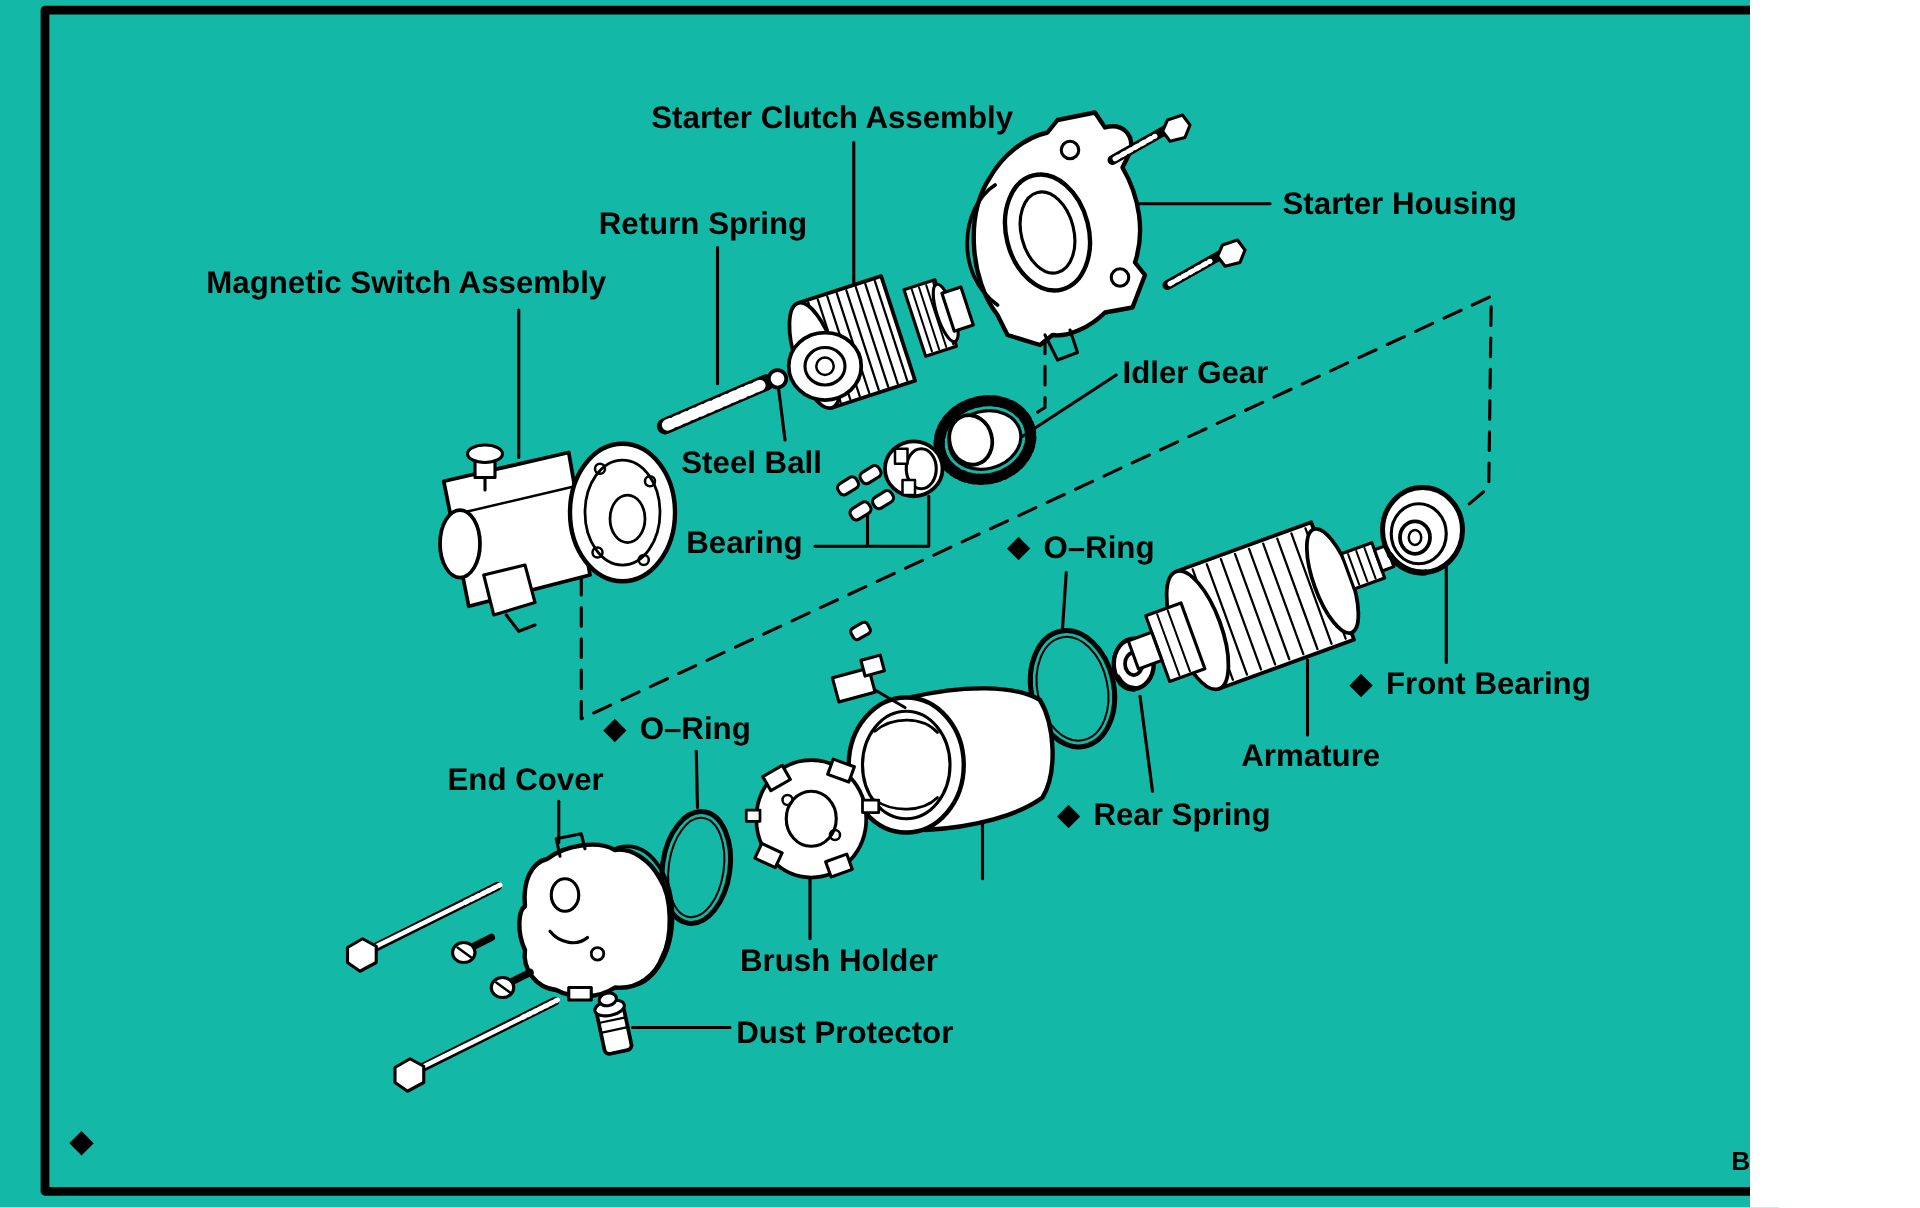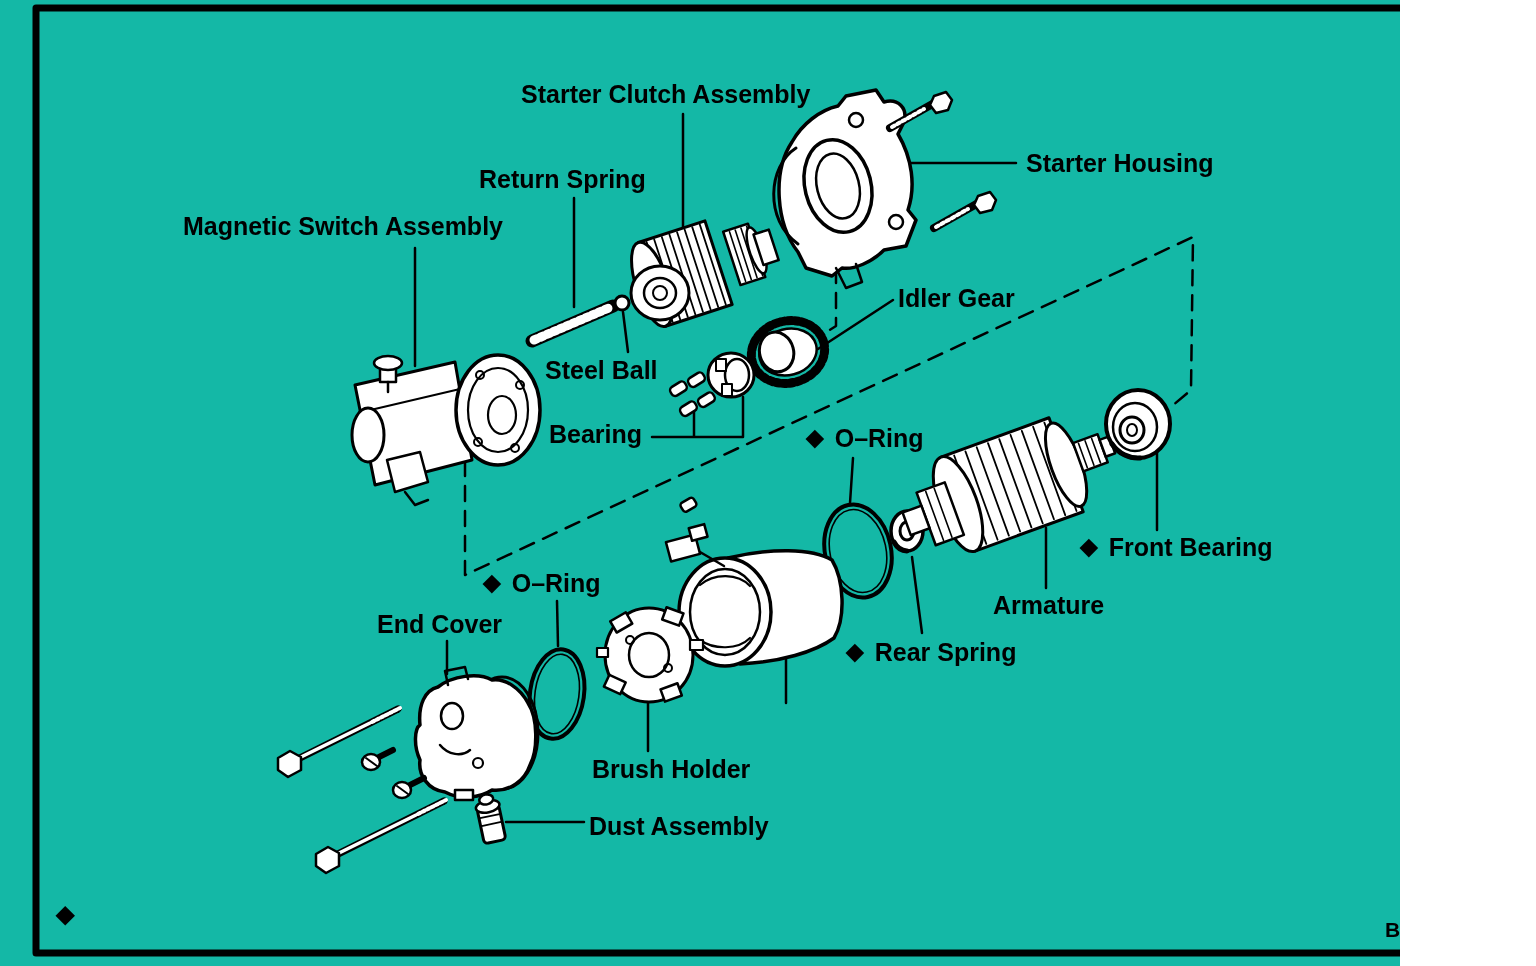--- a/index.html
+++ b/index.html
@@ -237,21 +237,21 @@
     <ellipse cx="491" cy="799" rx="7" ry="5" fill="#fff" stroke-width="2.5"></ellipse>
   </g>
 </svg>
 
   <div class="label" style="left:521px;top:80px">
     <span>Starter Clutch Assembly</span>
     </div>
   <div class="label" style="left:479px;top:165px">
     <span>Return Spring</span>
     </div>
-  <div class="label" style="left:183px;top:212px">
+  <div class="label" style="left:165px;top:212px">
     <span>Magnetic Switch Assembly</span>
     </div>
   <div class="label" style="left:1026px;top:149px">
     <span>Starter Housing</span>
     </div>
   <div class="label" style="left:898px;top:284px">
     <span>Idler Gear</span>
     </div>
   <div class="label" style="left:545px;top:356px">
     <span>Steel Ball</span>
@@ -271,28 +271,28 @@
     <span>Armature</span>
     </div>
   <div class="label" style="left:846px;top:638px">
     <span class="diamond">◆</span>
     <span>Rear Spring</span>
     </div>
   <div class="label" style="left:483px;top:569px">
     <span class="diamond">◆</span>
     <span>O–Ring</span>
     </div>
-  <div class="label" style="left:377px;top:610px">
+  <div class="label" style="left:358px;top:610px">
     <span>End Cover</span>
     </div>
   <div class="label" style="left:592px;top:755px">
     <span>Brush Holder</span>
     </div>
   <div class="label" style="left:589px;top:812px">
-    <span>Dust Assembly</span>
+    <span>Dust Protector</span>
     </div>
 
   <div class="legend" style="left:56px;top:900px">
     <span class="diamond">◆</span>
   </div>
   <div class="code" style="left:1385px;top:918px">B01640</div>
 
 </div>
 
 </body></html>

